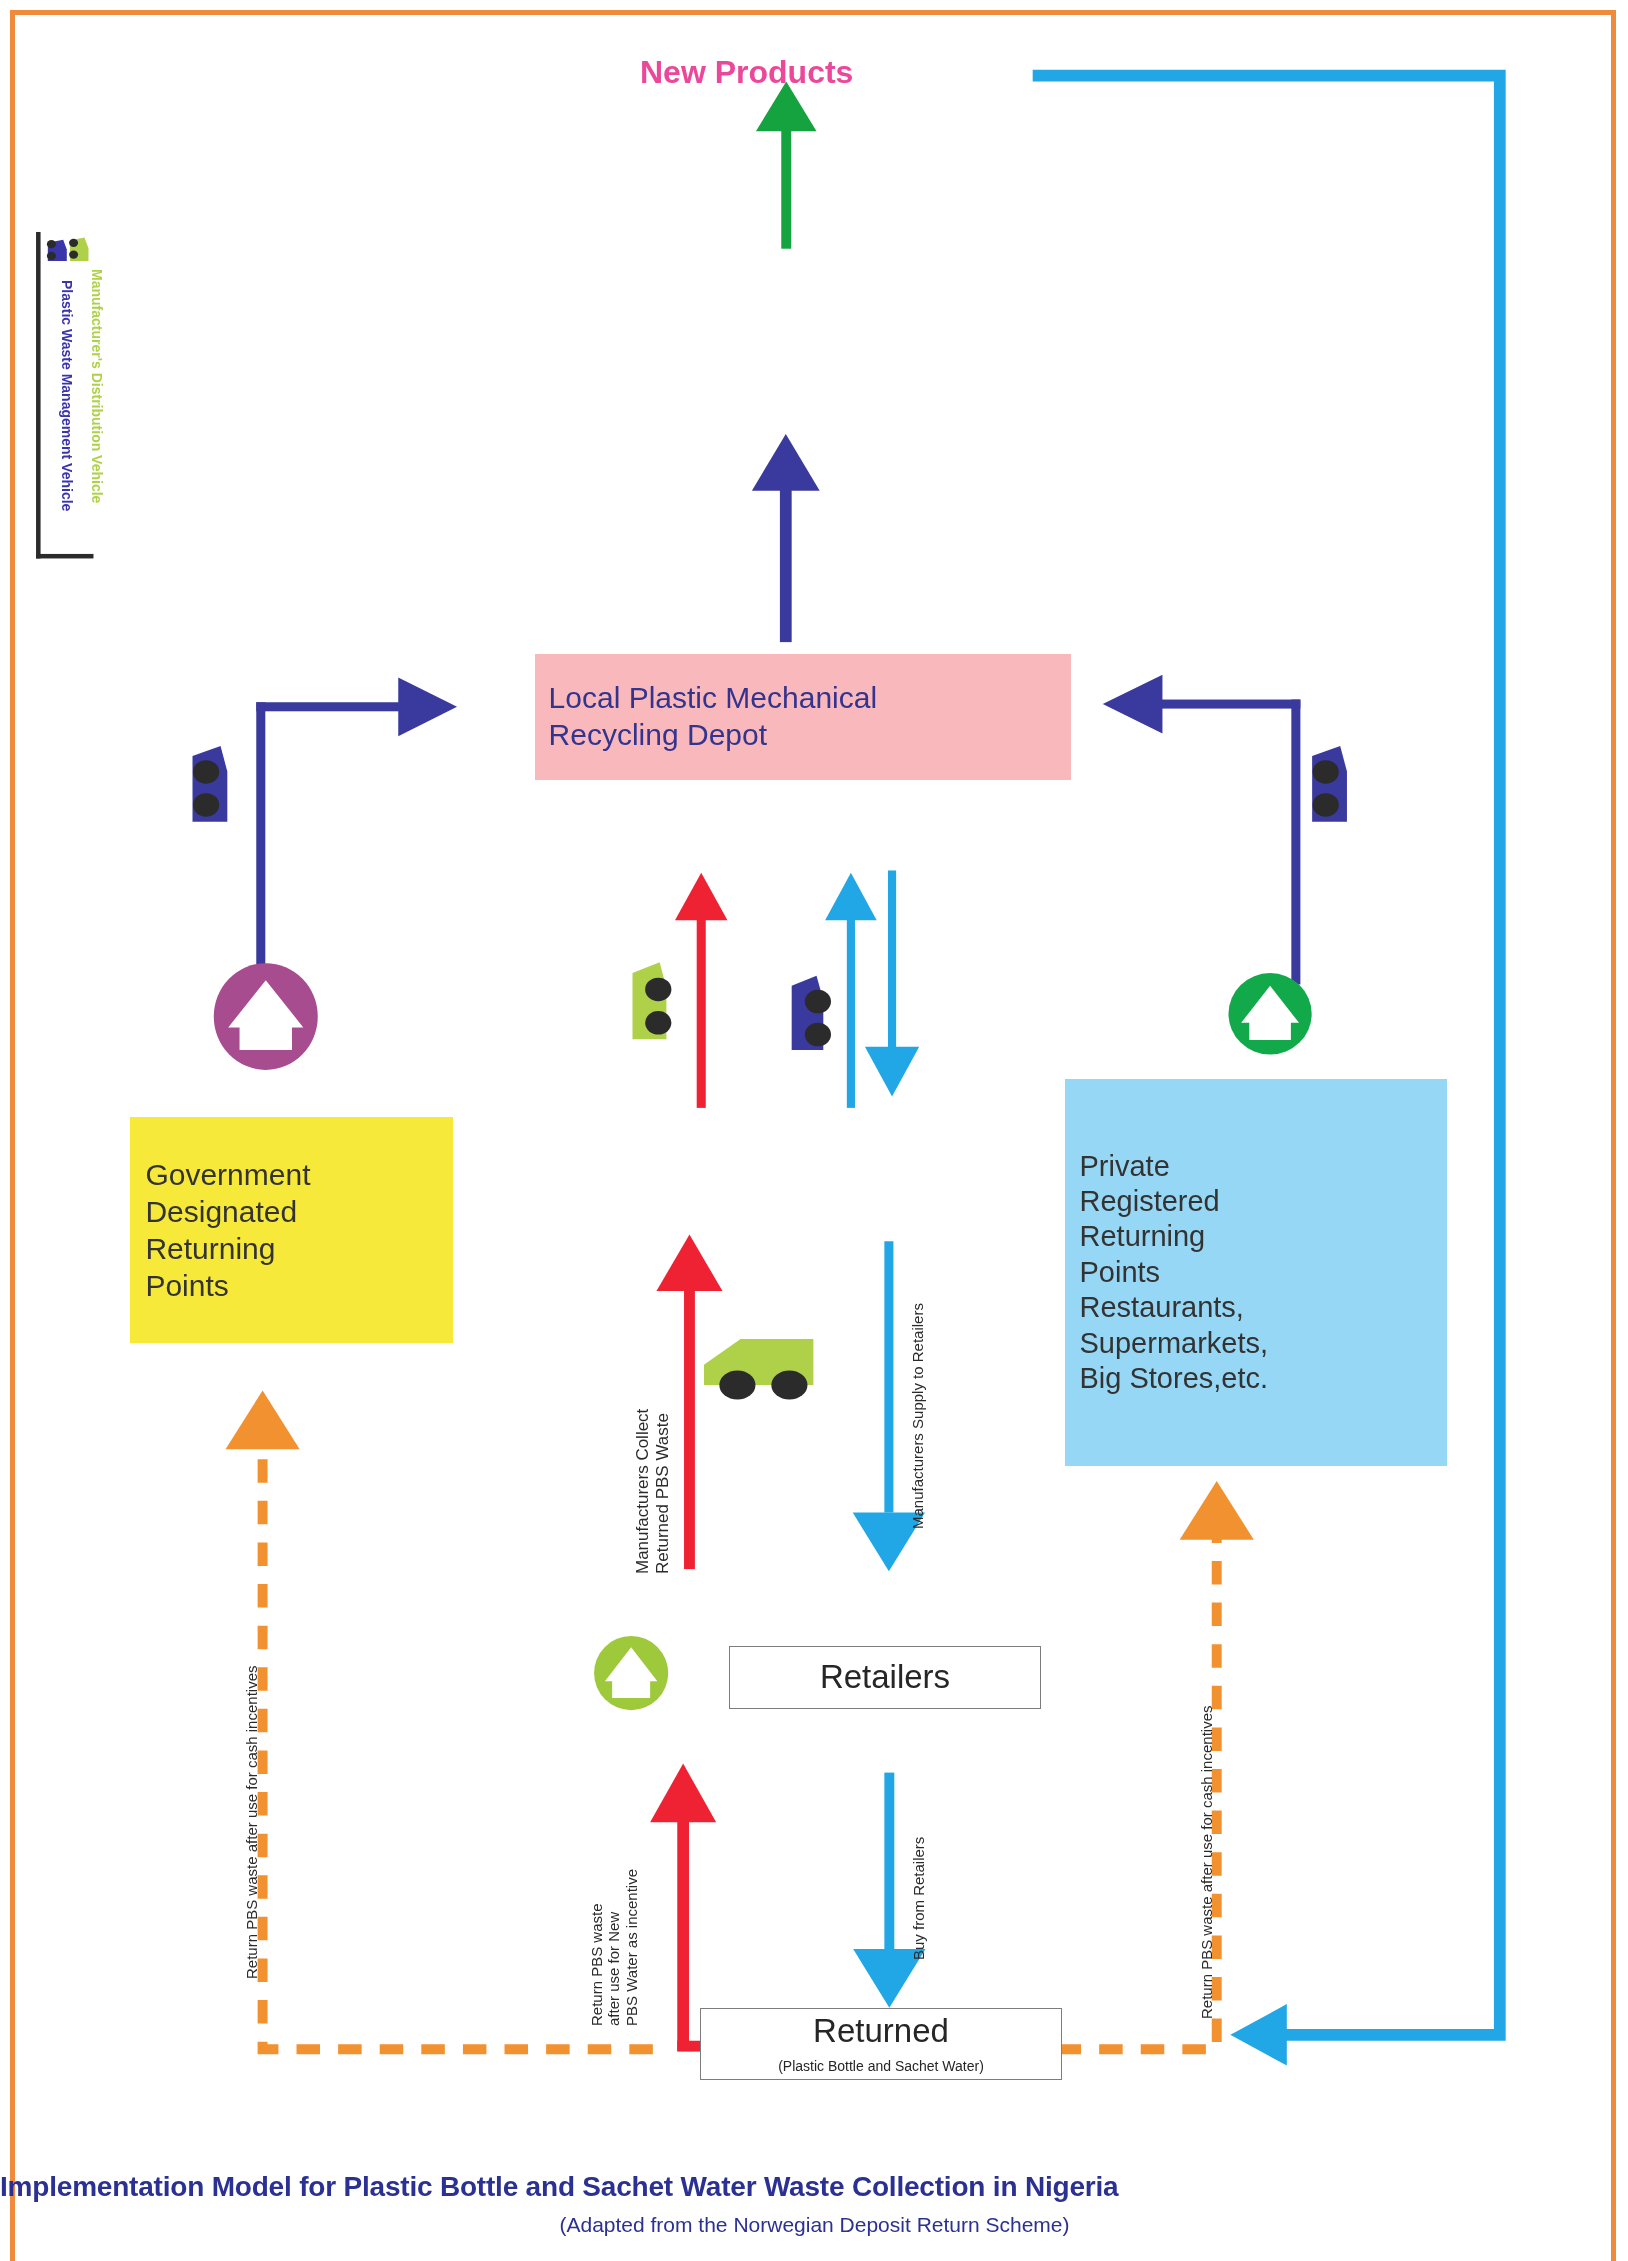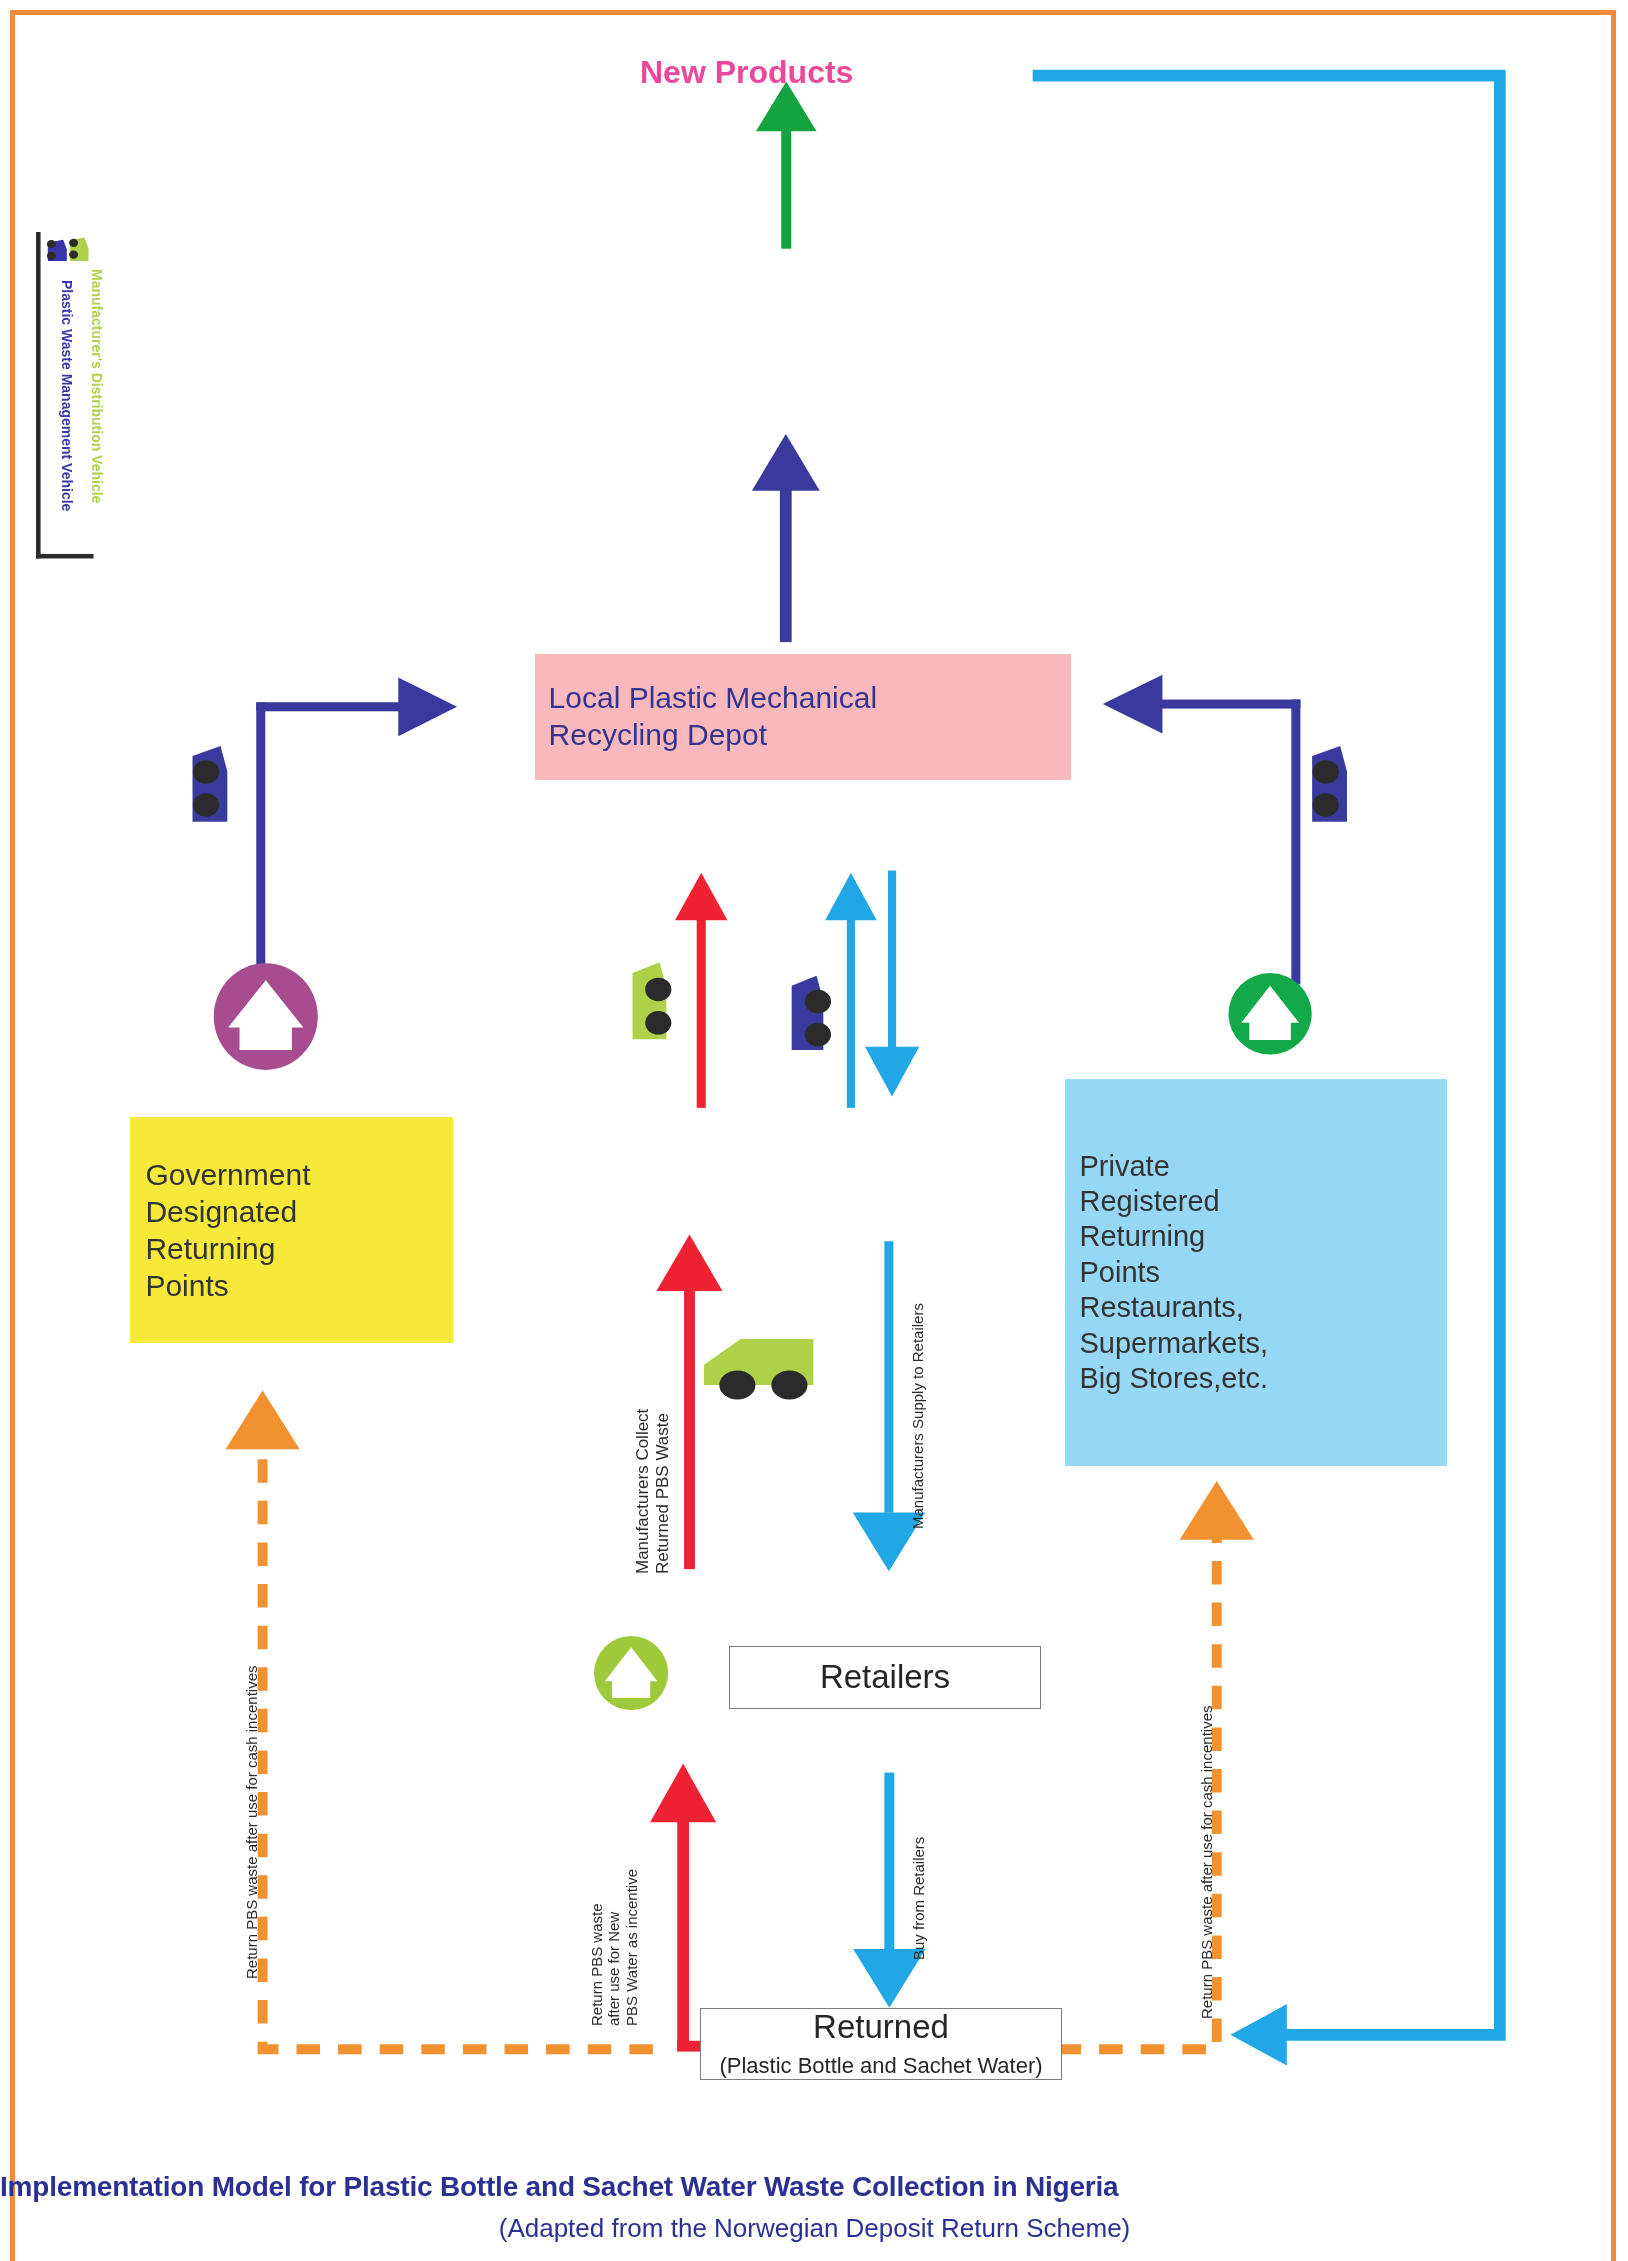--- a/index.html
+++ b/index.html
@@ -50,21 +50,21 @@
     padding:11.8px 14.5px;
   }
   .whitebox{
     background:#ffffff;
     border:1.4px solid #7d7d7d;
     color:#262626;
     align-items:center;
     justify-content:center;
   }
   .whitebox .b-main{font-size:33px;line-height:1.05;}
-  .whitebox .b-sub{font-size:22px;line-height:1.1;margin-top:10px;}
+  .whitebox .b-sub{font-size:14px;line-height:1.1;margin-top:10px;}
 
   
   .newprod{
     position:absolute;
     color:#ec4899;
     font-weight:bold;
     font-size:32px;
     white-space:nowrap;
   }
 
@@ -76,21 +76,21 @@
     color:#2B3192;
     font-weight:bold;
     font-size:28px;
     letter-spacing:-0.2px;
   }
   .title2{
     position:absolute;
     width:100%;
     text-align:center;
     color:#2B3192;
-    font-size:26px;
+    font-size:21px;
   }
 
   
   .vlabel{
     position:absolute;
     color:#2b2b2b;
     font-size:17px;
     line-height:1.16;
     white-space:pre;
     transform-origin:0 0;

